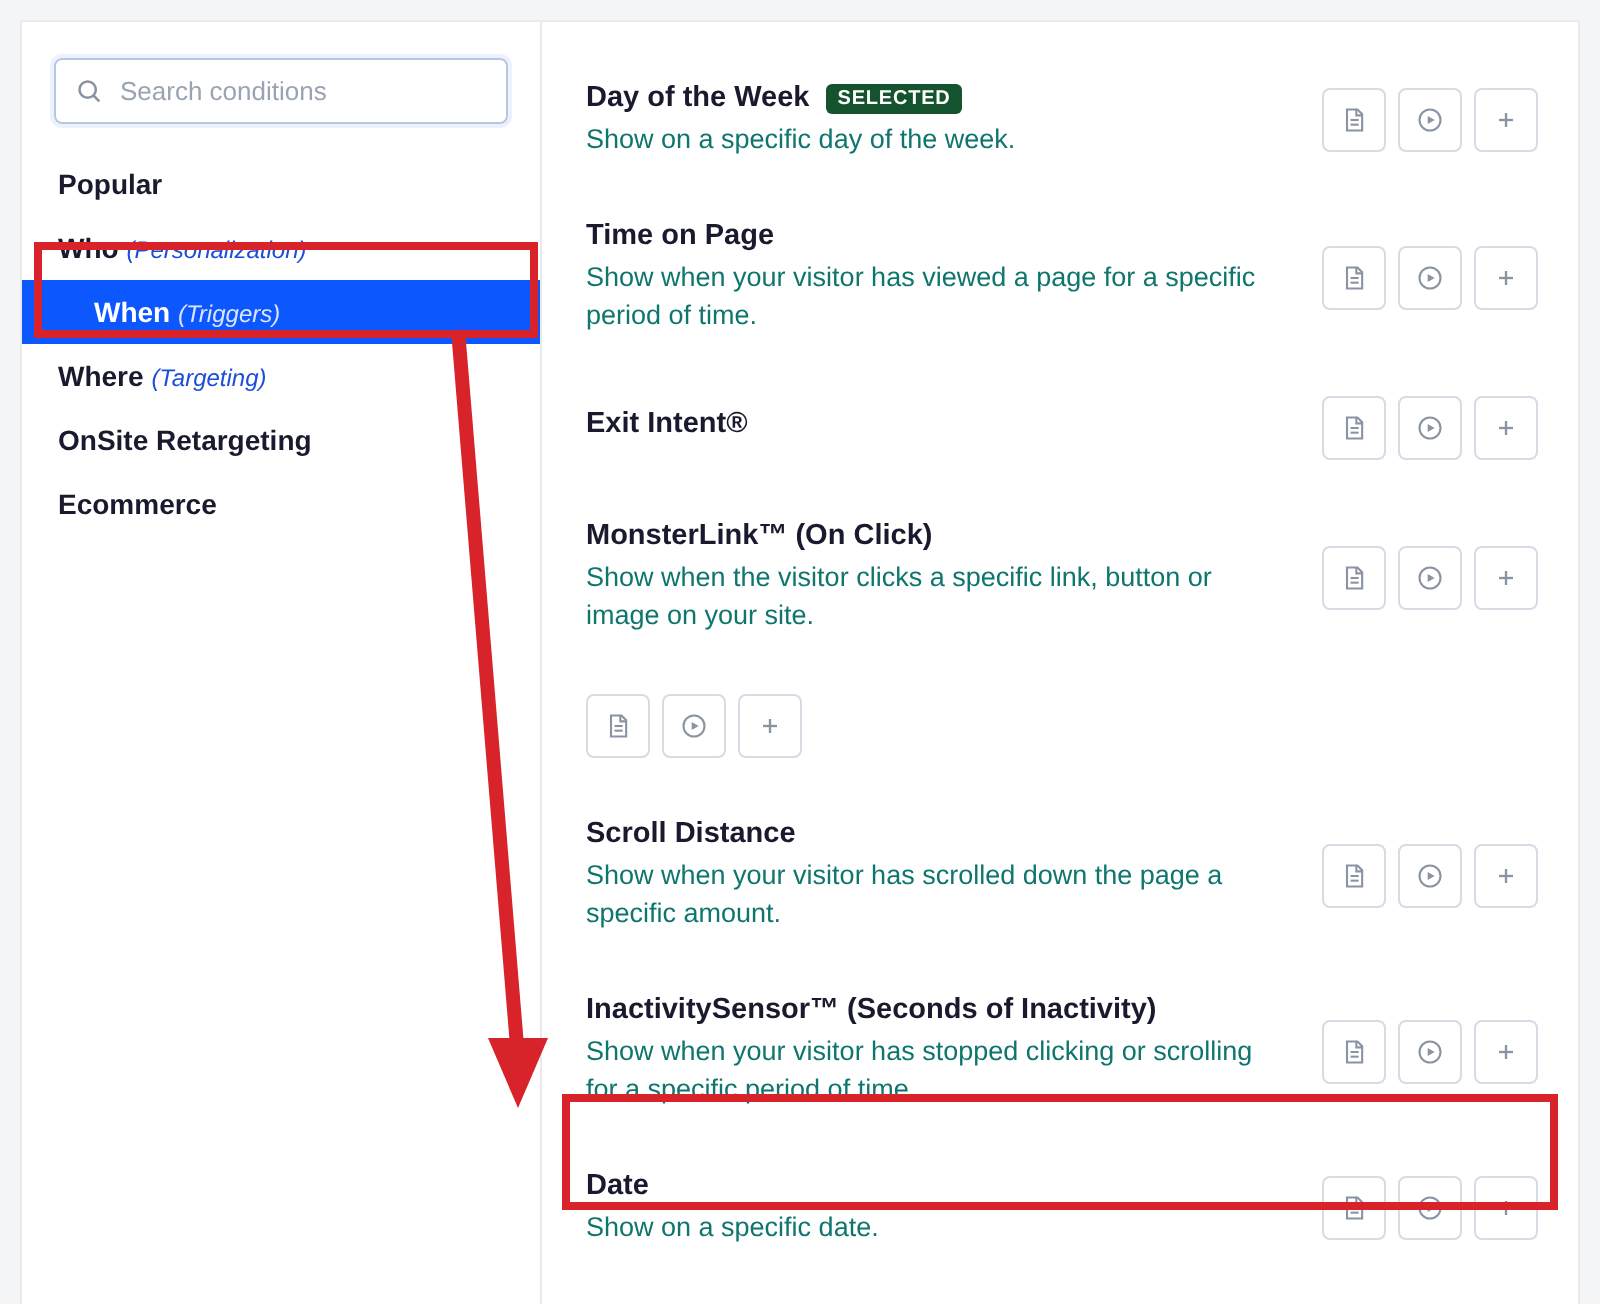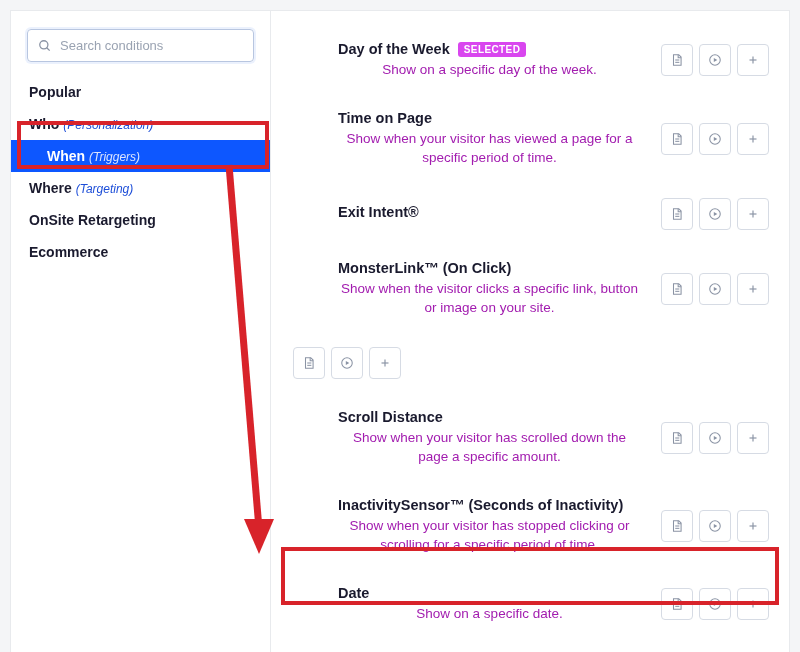--- a/index.html
+++ b/index.html
@@ -66,38 +66,37 @@
   padding: 18px 20px 18px 22px;
 }
 .cond {
   display: flex;
   align-items: center;
   padding: 12px 0 16px 0;
   border-bottom: none;
   gap: 10px;
 }
 .cond + .cond { padding-top: 14px; }
-.cond-text { flex: 1; padding-right: 10px; margin-left: 45px; }
+.cond-text { flex: 1; padding-right: 10px; }
 .cond-title {
   font-weight: 700;
   font-size: 14.5px;
   color: #1a1a2e;
   display: flex;
   align-items: center;
   gap: 8px;
   margin-bottom: 4px;
 }
 .cond-desc {
   font-size: 13.5px;
-  color: #a21caf;
+  color: #0f766e;
   line-height: 1.4;
-  text-align: center;
 }
 .badge {
-  background: #d946ef;
+  background: #14532d;
   color: #fff;
   font-size: 10px;
   font-weight: 700;
   letter-spacing: .4px;
   padding: 2px 6px;
   border-radius: 3px;
 }
 .actions { display: flex; gap: 6px; }
 .act-btn {
   width: 32px;

